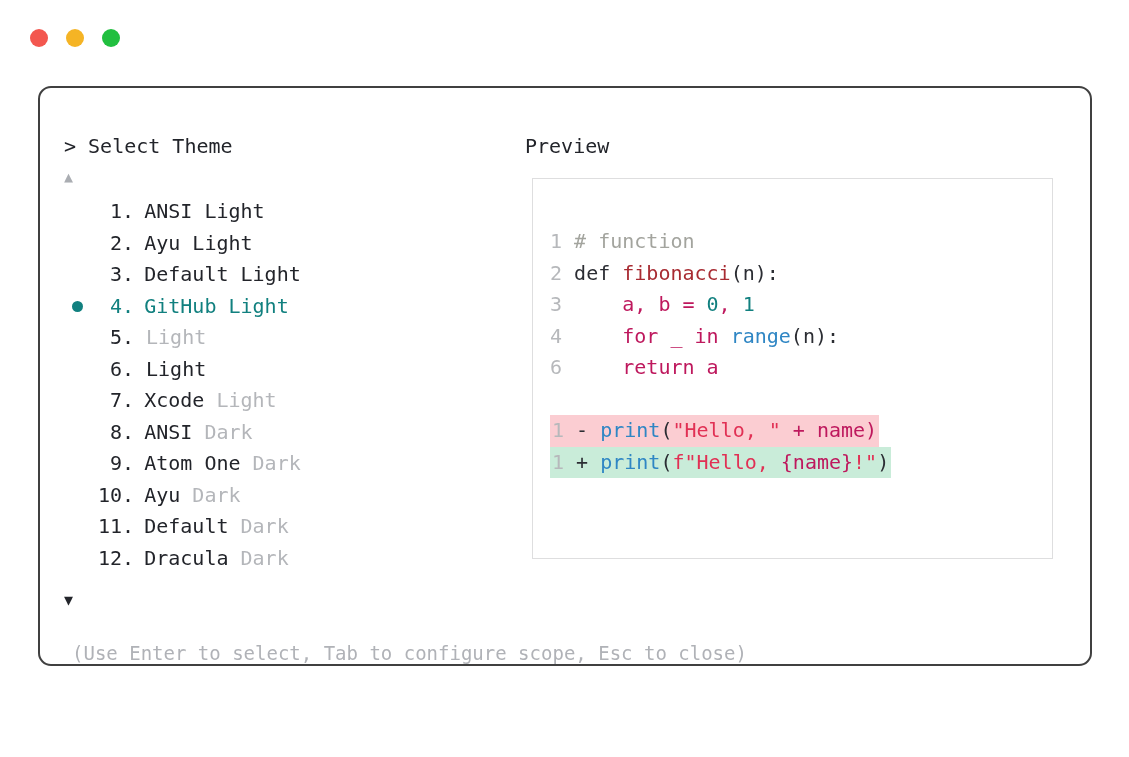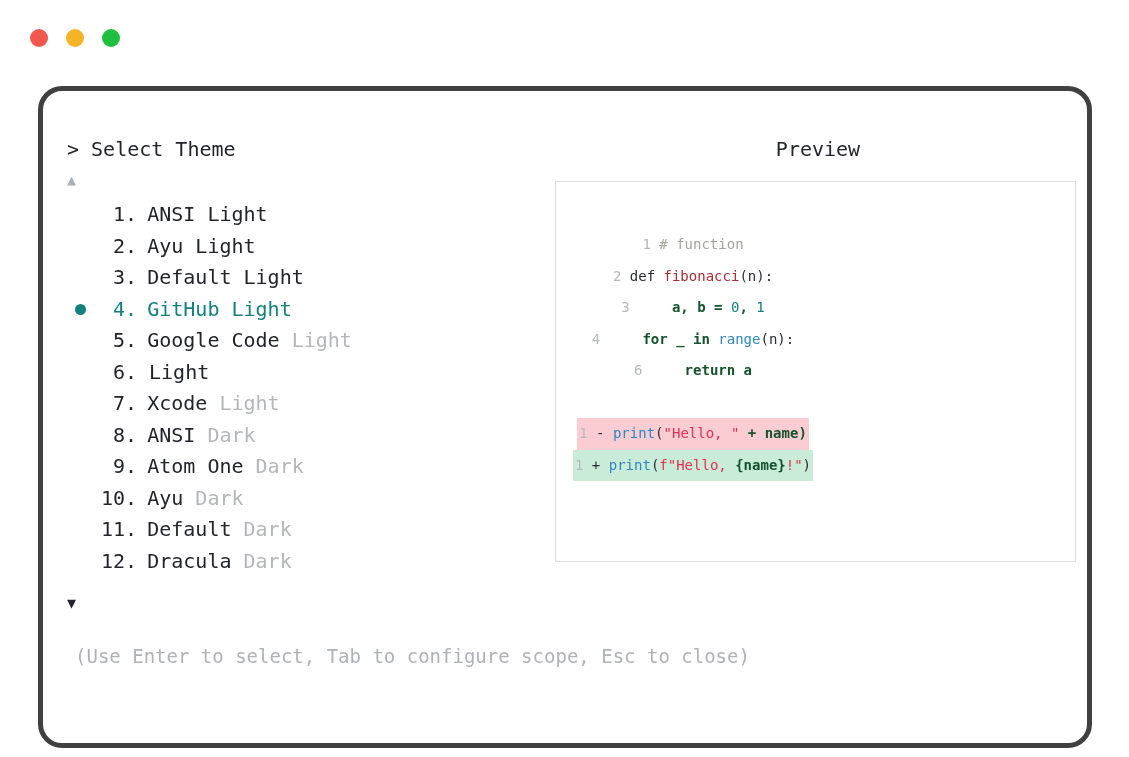--- a/index.html
+++ b/index.html
@@ -33,48 +33,47 @@
   .dot-red    { background: #f3574f; }
   .dot-yellow { background: #f5b425; }
   .dot-green  { background: #21bf3f; }
 
   
   .card {
     position: absolute;
     left: 38px;
     top: 86px;
     width: 1054px;
-    height: 662px;
+    height: 580px;
     box-sizing: border-box;
-    border: 5px solid #404040;
-    border-radius: 24px;
+    border: 2px solid #404040;
+    border-radius: 13px;
     background: #ffffff;
   }
 
   
   .columns {
     position: absolute;
     left: 0;
     top: 0;
     width: 100%;
     height: 100%;
   }
 
   .left-col {
     position: absolute;
     left: 24px;
     top: 44px;
     width: 470px;
   }
   .right-col {
     position: absolute;
-    left: 505px;
+    left: 485px;
     top: 44px;
     width: 540px;
-    text-align: center;
   }
 
   .section-title {
     font-size: 20px;
     line-height: 28px;
     color: #22242a;
     letter-spacing: 0px;
     white-space: pre;
   }
 
@@ -153,40 +152,40 @@
     width: 521px;
     height: 381px;
     box-sizing: border-box;
     border: 1px solid #dededf;
     background: #ffffff;
   }
   .code {
     position: absolute;
     left: 17px;
     top: 47px;
-    font-size: 14px;
+    font-size: 20px;
     line-height: 31.5px;
   }
   .code-line {
     white-space: pre;
     height: 31.5px;
     display: block;
     color: #2b2d33;
   }
   .ln {
     color: #b6b8bb;
     white-space: pre;
   }
   .tok-comment  { color: #a3a49e; }
   .tok-kw       { color: #2b2d33; }
   .tok-fn       { color: #a82b32; }
   .tok-num      { color: #11807f; }
   .tok-builtin  { color: #2f86c4; }
   .tok-str      { color: #e13054; }
-  .tok-plain    { color: #14532d; font-weight: bold; }
+  .tok-plain    { color: #be185d; }
   .tok-punct    { color: #2b2d33; }
 
   .spacer-line { height: 31.5px; display: block; }
 
   .diff-line {
     white-space: pre;
     height: 31.5px;
     line-height: 31.5px;
     display: inline-block;
     padding-left: 2px;
@@ -210,21 +209,21 @@
   <div class="columns">
 
     <div class="left-col">
       <div class="section-title">&gt; Select Theme</div>
       <div class="scroll-arrow up">▲</div>
       <ul class="theme-list" id="theme-list">
           <li class="theme-item"><span class="bullet-cell"></span><span class="num-cell"> 1.</span><span class="name-cell">ANSI</span><span class="variant strong"> Light</span></li>
           <li class="theme-item"><span class="bullet-cell"></span><span class="num-cell"> 2.</span><span class="name-cell">Ayu</span><span class="variant strong"> Light</span></li>
           <li class="theme-item"><span class="bullet-cell"></span><span class="num-cell"> 3.</span><span class="name-cell">Default</span><span class="variant strong"> Light</span></li>
           <li class="theme-item selected"><span class="bullet-cell"><span class="bullet"></span></span><span class="num-cell"> 4.</span><span class="name-cell">GitHub</span><span class="variant strong"> Light</span></li>
-          <li class="theme-item"><span class="bullet-cell"></span><span class="num-cell"> 5.</span><span class="name-cell">Google Code</span><span class="variant muted"> Light</span></li>
+          <li class="theme-item"><span class="bullet-cell"></span><span class="num-cell"> 5.</span><span class="variant muted"> Light</span></li>
           <li class="theme-item"><span class="bullet-cell"></span><span class="num-cell"> 6.</span><span class="variant strong"> Light</span></li>
           <li class="theme-item"><span class="bullet-cell"></span><span class="num-cell"> 7.</span><span class="name-cell">Xcode</span><span class="variant muted"> Light</span></li>
           <li class="theme-item"><span class="bullet-cell"></span><span class="num-cell"> 8.</span><span class="name-cell">ANSI</span><span class="variant muted"> Dark</span></li>
           <li class="theme-item"><span class="bullet-cell"></span><span class="num-cell"> 9.</span><span class="name-cell">Atom One</span><span class="variant muted"> Dark</span></li>
           <li class="theme-item"><span class="bullet-cell"></span><span class="num-cell">10.</span><span class="name-cell">Ayu</span><span class="variant muted"> Dark</span></li>
           <li class="theme-item"><span class="bullet-cell"></span><span class="num-cell">11.</span><span class="name-cell">Default</span><span class="variant muted"> Dark</span></li>
           <li class="theme-item"><span class="bullet-cell"></span><span class="num-cell">12.</span><span class="name-cell">Dracula</span><span class="variant muted"> Dark</span></li>
         </ul>
       <div class="scroll-arrow down">▼</div>
     </div>

